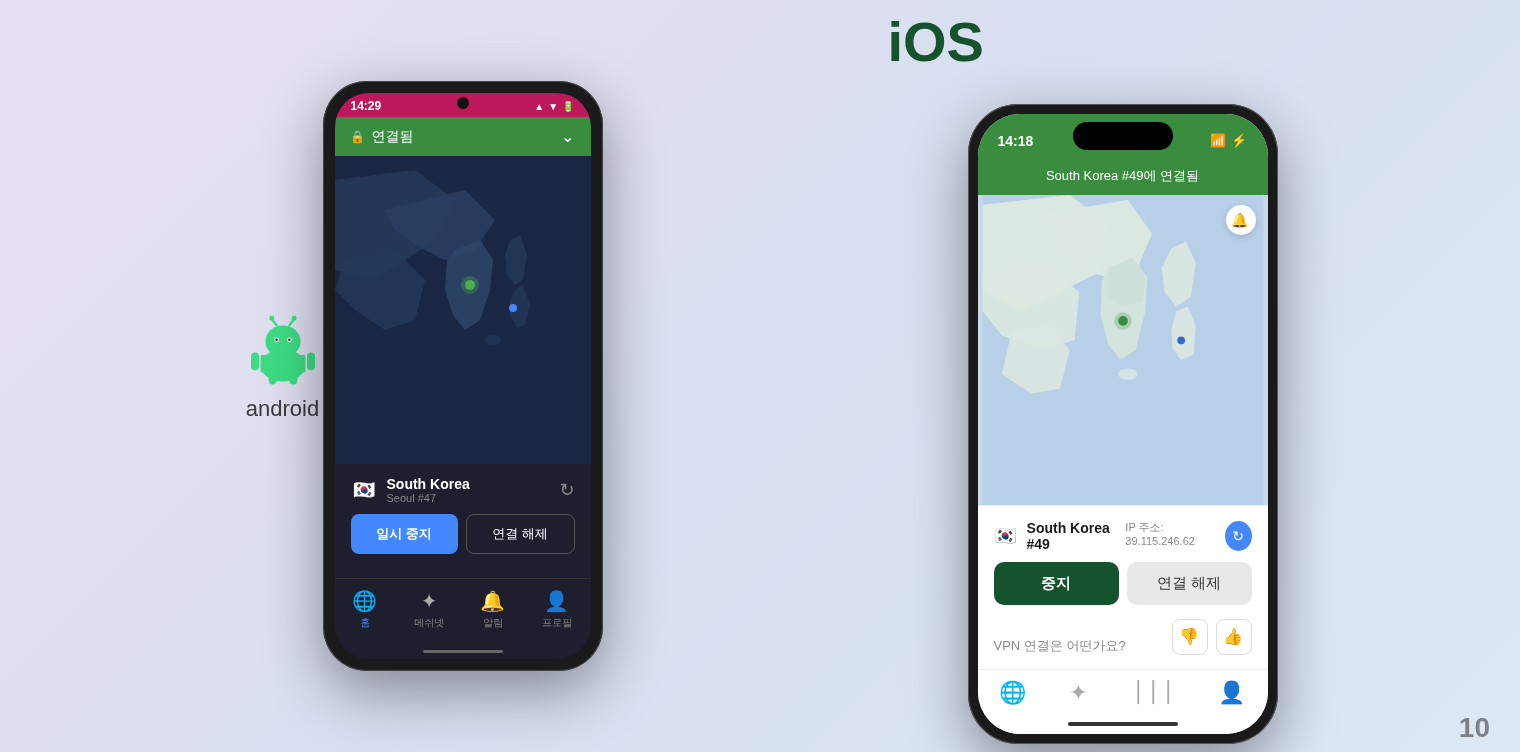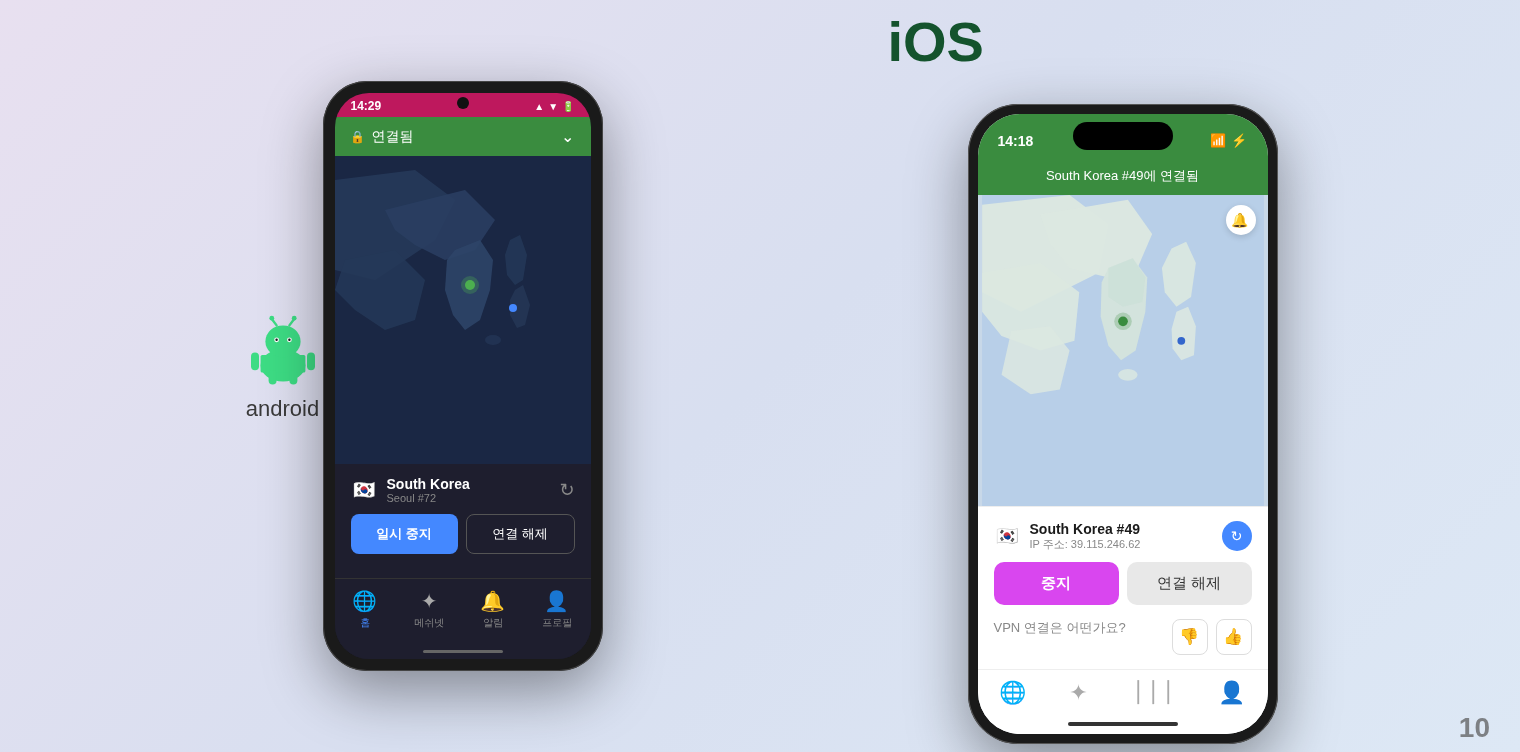--- a/index.html
+++ b/index.html
@@ -399,21 +399,21 @@
     }
 
     .ios-location-info {
       display: flex;
       align-items: center;
       gap: 8px;
     }
 
     .ios-location-text {
       display: flex;
-      flex-direction: column;
+      flex-direction: row;
     }
 
     .ios-location-name {
       color: #1a1a1a;
       font-size: 14px;
       font-weight: 700;
     }
 
     .ios-location-ip {
       color: #888;
@@ -434,21 +434,21 @@
     }
 
     .ios-buttons {
       display: flex;
       gap: 8px;
       margin-bottom: 12px;
     }
 
     .ios-btn-pause {
       flex: 1;
-      background: #d946ef;
+      background: #14532d;
       color: white;
       border: none;
       border-radius: 10px;
       padding: 12px;
       font-size: 15px;
       font-weight: 600;
       cursor: pointer;
     }
 
     .ios-btn-disconnect {
@@ -459,21 +459,21 @@
       border-radius: 10px;
       padding: 12px;
       font-size: 15px;
       font-weight: 500;
       cursor: pointer;
     }
 
     .ios-feedback-row {
       display: flex;
       justify-content: space-between;
-      align-items: flex-start;
+      align-items: flex-end;
       padding-top: 2px;
     }
 
     .ios-feedback-text {
       color: #888;
       font-size: 13px;
     }
 
     .ios-feedback-icons {
       display: flex;
@@ -629,21 +629,21 @@
             <circle cx="178" cy="148" r="4" fill="#4488ff"></circle>
           </svg>
         </div>
 
         <div class="android-bottom-panel">
           <div class="android-location-row">
             <div class="android-location-info">
               <div class="flag-circle">🇰🇷</div>
               <div class="location-text">
                 <span class="location-name">South Korea</span>
-                <span class="location-sub">Seoul #72</span>
+                <span class="location-sub">Seoul #47</span>
               </div>
             </div>
             <span class="refresh-icon">↻</span>
           </div>
 
           <div class="android-buttons">
             <button class="btn-pause">일시 중지</button>
             <button class="btn-disconnect">연결 해제</button>
           </div>
         </div>

